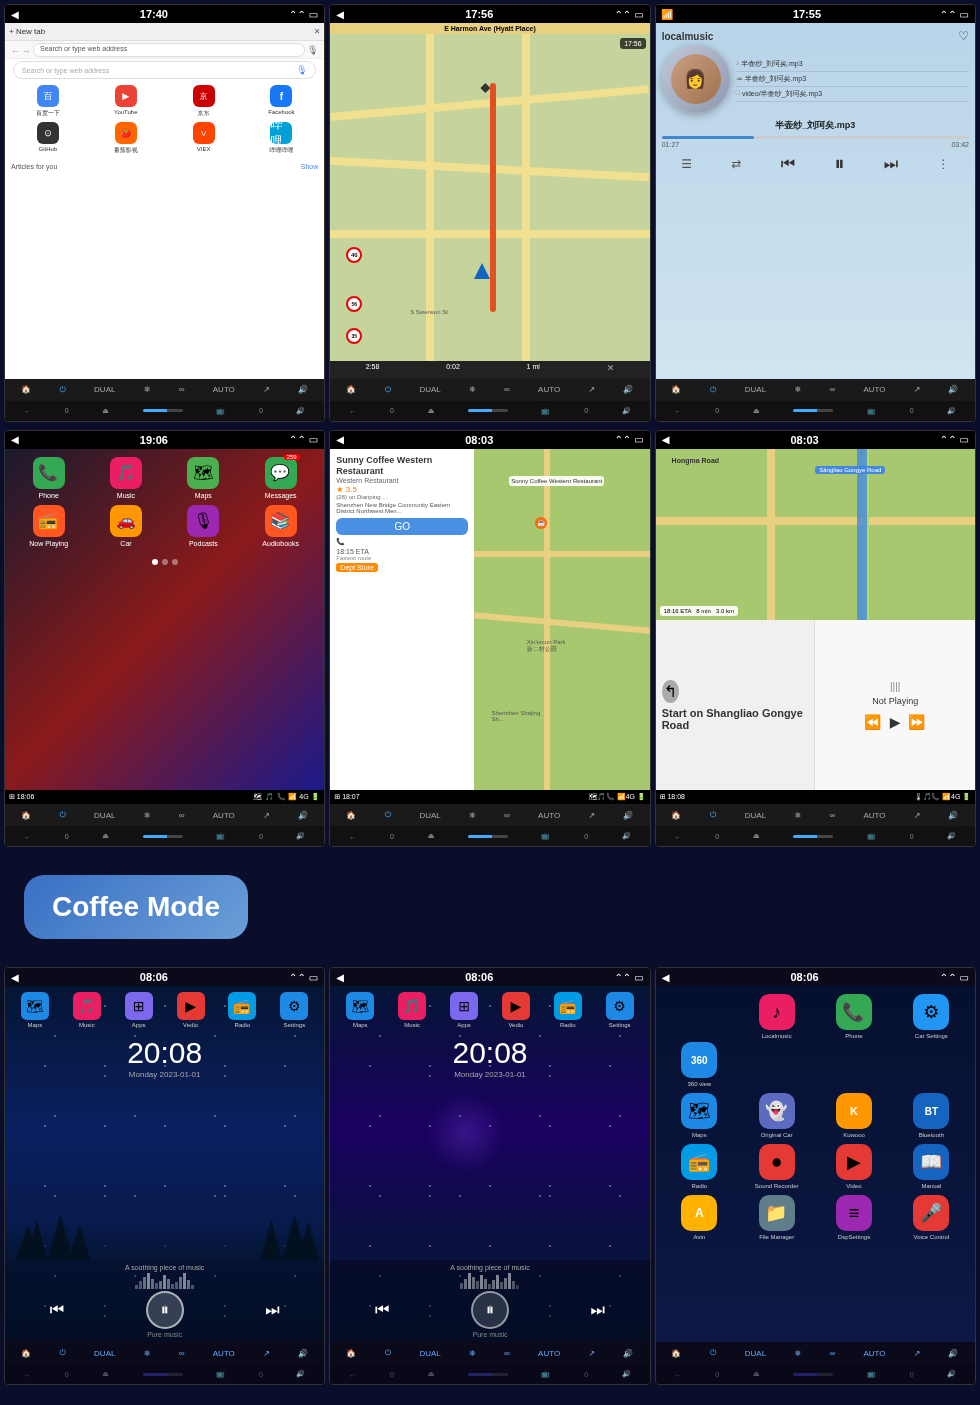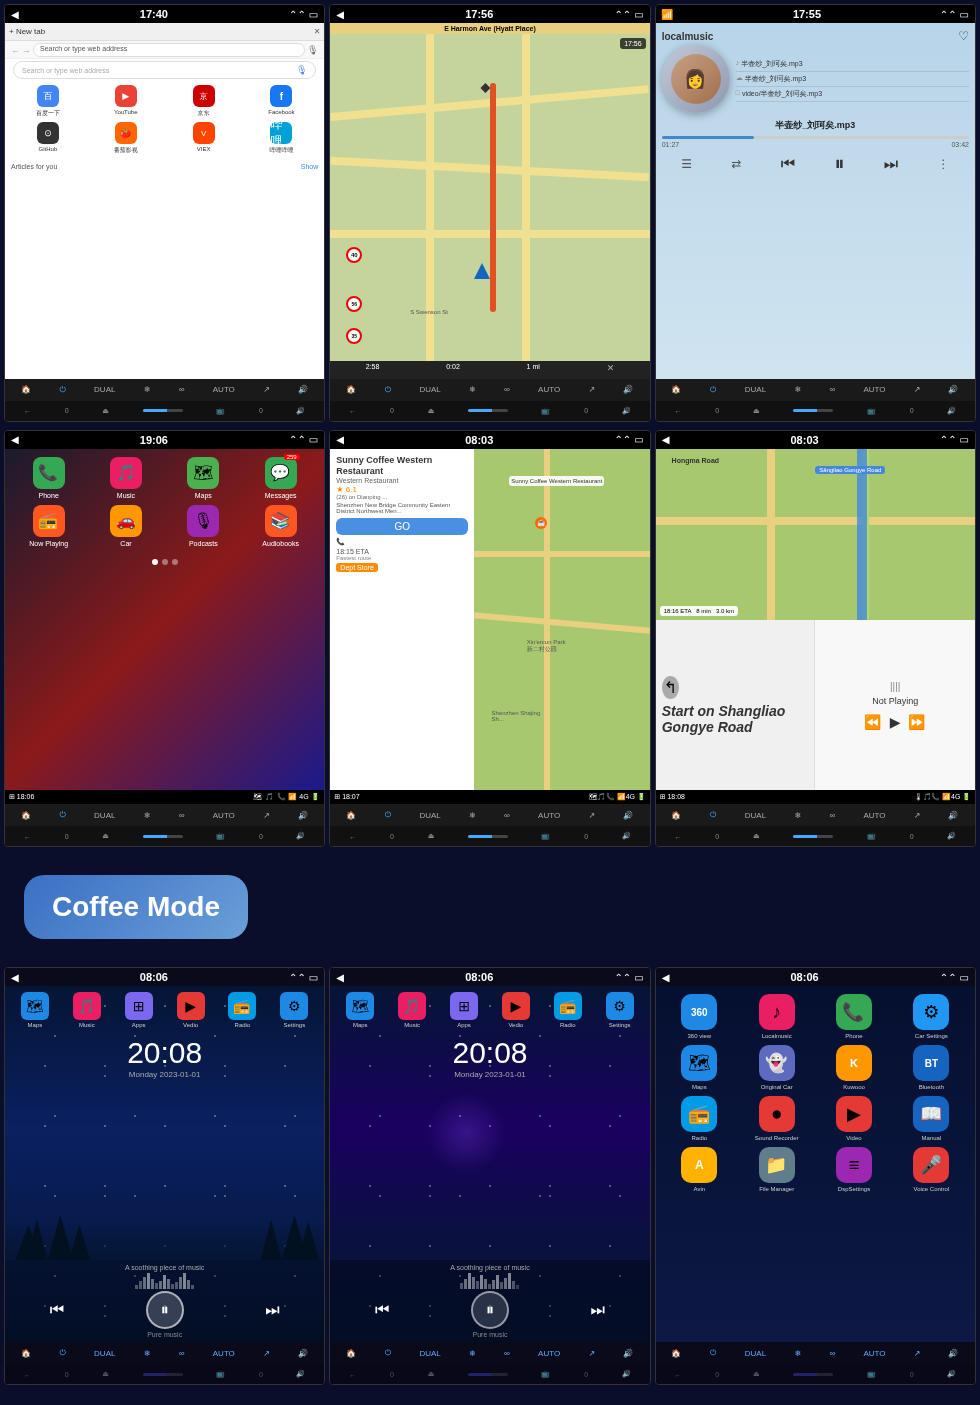--- a/index.html
+++ b/index.html
@@ -644,21 +644,21 @@
         <div class="status-icons">
           <span>⌃⌃</span>
           <span>▭</span>
         </div>
       </div>
       <div style="flex:1;position:relative;overflow:hidden;display:flex;">
 
         <div style="width:45%;background:#fff;padding:6px;z-index:10;overflow:hidden;font-size:7px;">
           <div style="font-weight:bold;font-size:9px;color:#333;line-height:1.2;">Sunny Coffee Western Restaurant</div>
           <div style="color:#666;font-size:7px;margin:1px 0;">Western Restaurant</div>
-          <div style="color:#f80;font-size:8px;">★ 6.1</div>
+          <div style="color:#f80;font-size:8px;">★ 3.5</div>
           <div style="color:#666;font-size:6px;">(26) on Dianping ...</div>
           <div style="color:#555;font-size:6px;margin:2px 0;">Shenzhen New Bridge Community Eastern District Northwest Men...</div>
           <div style="background:#4a90e2;color:#fff;border-radius:6px;padding:3px;font-size:10px;text-align:center;margin-top:4px;cursor:pointer;">GO</div>
           <div style="display:flex;justify-content:space-between;margin-top:3px;">
             <span style="font-size:7px;color:#4a90e2;">📞</span>
           </div>
           <div style="font-size:7px;color:#555;margin-top:2px;">18:15 ETA</div>
           <div style="font-size:6px;color:#888;">Fastest route</div>
           <div style="background:#FF8C00;color:#fff;border-radius:3px;padding:1px 4px;font-size:7px;margin-top:2px;display:inline-block;">Dept Store</div>
         </div>
@@ -733,21 +733,21 @@
           <div style="position:absolute;bottom:4px;left:4px;background:rgba(255,255,255,0.9);border-radius:3px;padding:2px 4px;font-size:6px;">
             18:16 ETA &nbsp; 8 min &nbsp; 3.0 km
           </div>
         </div>
 
         <div style="height:50%;display:flex;">
           <div style="width:50%;background:#f0f0f0;display:flex;flex-direction:column;align-items:flex-start;justify-content:center;padding:6px;border-right:1px solid #ddd;">
             <div style="display:flex;align-items:center;gap:4px;margin-bottom:4px;">
               <span style="font-size:16px;background:#aaa;border-radius:50%;padding:2px;">↰</span>
             </div>
-            <div style="font-size:14px;color:#333;font-weight:bold;font-style:italic;">Start on Shangliao Gongye Road</div>
+            <div style="font-size:11px;color:#333;font-weight:bold;">Start on Shangliao Gongye Road</div>
           </div>
           <div style="width:50%;background:#f8f8f8;display:flex;flex-direction:column;align-items:center;justify-content:center;padding:4px;">
             <div style="display:flex;align-items:center;gap:3px;margin-bottom:4px;">
               <span style="font-size:10px;color:#888;">||||</span>
             </div>
             <div style="font-size:9px;color:#333;">Not Playing</div>
             <div style="display:flex;gap:8px;margin-top:8px;">
               <span style="font-size:14px;color:#888;">⏪</span>
               <span style="font-size:14px;color:#333;">▶</span>
               <span style="font-size:14px;color:#888;">⏩</span>
@@ -1033,21 +1033,21 @@
         <span style="color:#fff;">◀</span>
         <span class="time" style="color:#fff;">08:06</span>
         <div class="status-icons">
           <span style="color:#fff;">⌃⌃</span>
           <span style="color:#fff;">▭</span>
         </div>
       </div>
       <div style="flex:1;background:linear-gradient(180deg,#051030 0%,#0d1845 100%);overflow:hidden;">
         <div class="night-grid">
           <div class="night-grid-item">
-            <div class="night-grid-icon" style="background:#1E88E5;">
+            <div class="night-grid-icon" style="background:#1E88E5;margin-top:48px;">
                 <span style="font-size:10px;color:#fff;font-weight:bold;">360</span>
               </div>
             <span class="night-grid-label">360 view</span>
           </div>
           <div class="night-grid-item">
             <div class="night-grid-icon" style="background:#E91E63;">
                 <span>♪</span>
               </div>
             <span class="night-grid-label">Localmusic</span>
           </div>

